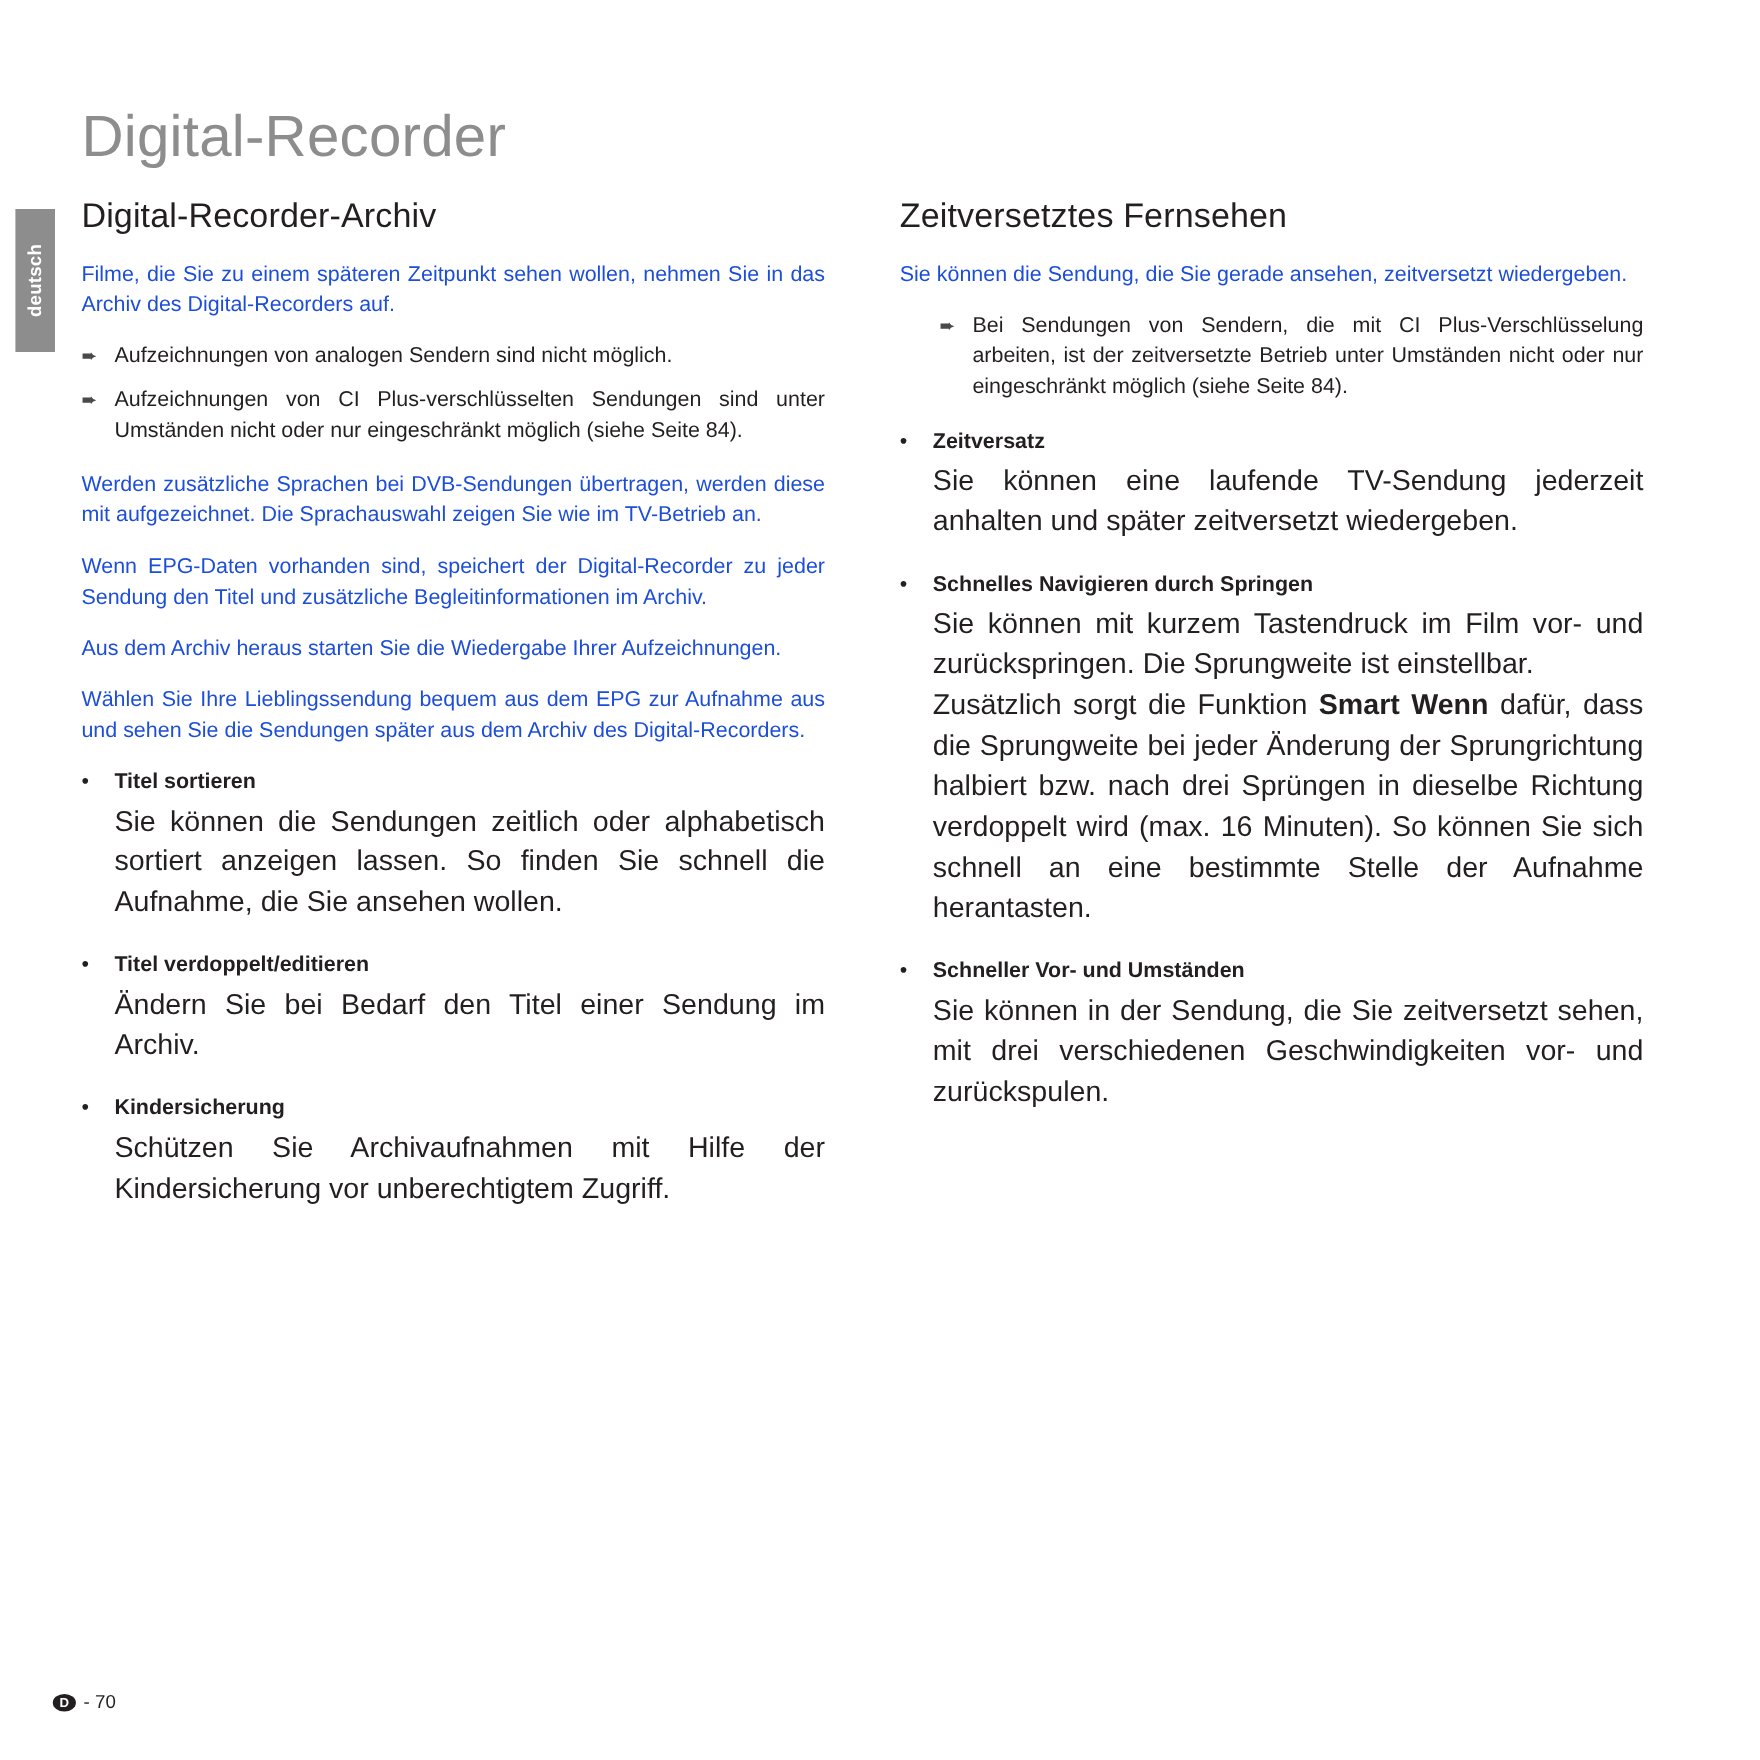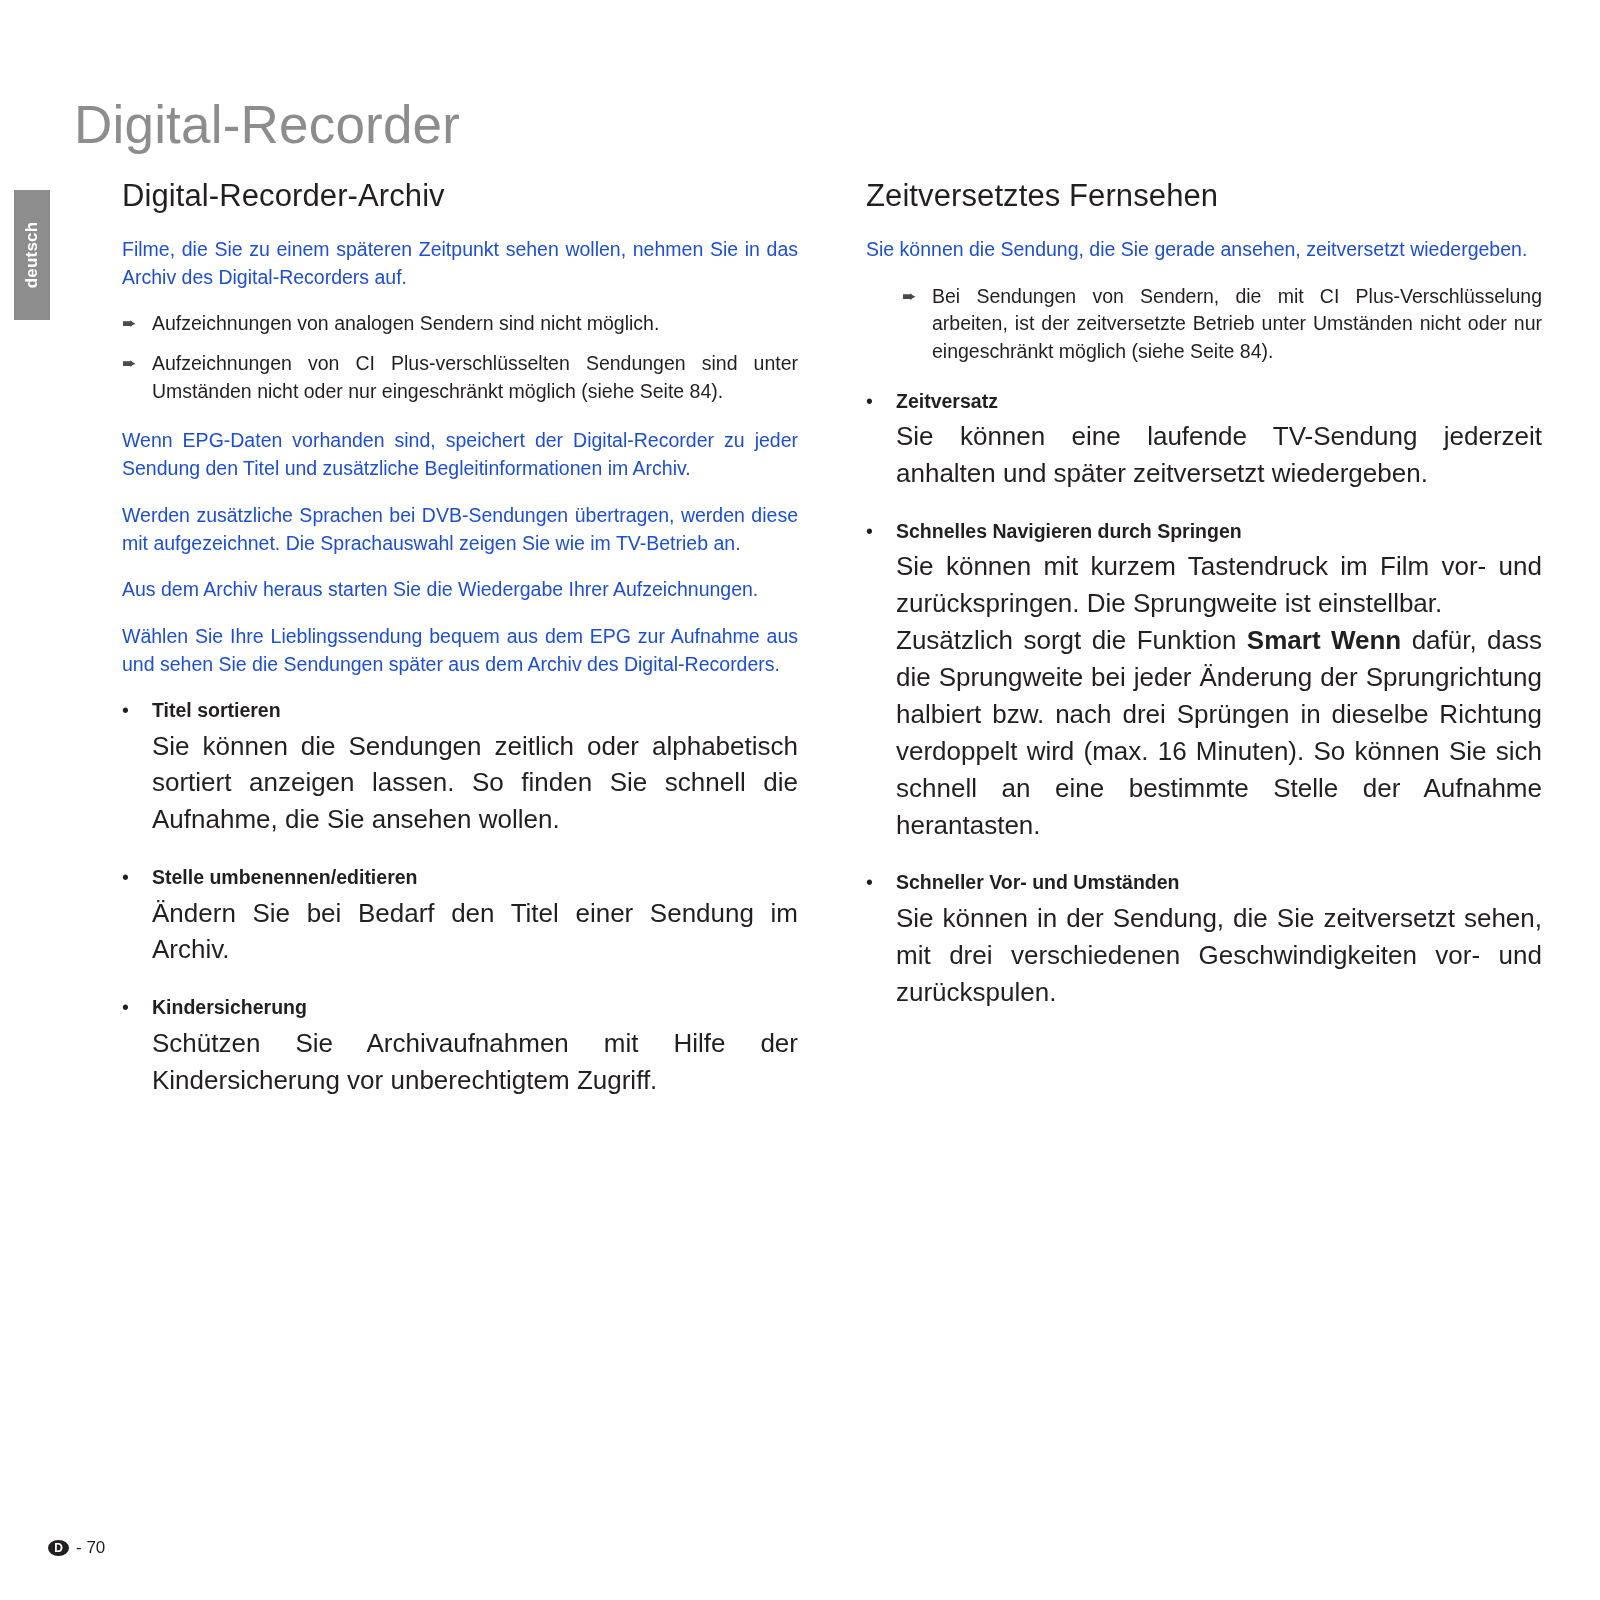--- a/index.html
+++ b/index.html
@@ -50,21 +50,20 @@
   }
 
   
   .columns {
     position: absolute;
     left: 74px;
     top: 178px;
     width: 1420px;
     display: flex;
     gap: 68px;
-    margin-left: 48px;
   }
   .col {
     width: 690px;
   }
 
   h2.section-title {
     font-size: 31px;
     font-weight: normal;
     margin: 0 0 22px 0;
     color: #231f20;
@@ -178,37 +177,37 @@
       <div class="arrow-item">
         <span class="glyph">➨</span>
         <span class="txt">Aufzeichnungen von analogen Sendern sind nicht möglich.</span>
       </div>
       <div class="arrow-item">
         <span class="glyph">➨</span>
         <span class="txt">Aufzeichnungen von CI Plus-verschlüsselten Sendungen sind unter Umständen nicht oder nur eingeschränkt möglich (siehe Seite 84).</span>
       </div>
     </div>
 
+    <p class="body">Werden zusätzliche Sprachen bei DVB-Sendungen übertragen, werden diese mit aufgezeichnet. Die Sprachauswahl zeigen Sie wie im TV-Betrieb an.</p>
     <p class="body">Wenn EPG-Daten vorhanden sind, speichert der Digital-Recorder zu jeder Sendung den Titel und zusätzliche Begleitinformationen im Archiv.</p>
-    <p class="body">Werden zusätzliche Sprachen bei DVB-Sendungen übertragen, werden diese mit aufgezeichnet. Die Sprachauswahl zeigen Sie wie im TV-Betrieb an.</p>
     <p class="body">Aus dem Archiv heraus starten Sie die Wiedergabe Ihrer Aufzeichnungen.</p>
     <p class="body">Wählen Sie Ihre Lieblingssendung bequem aus dem EPG zur Aufnahme aus und sehen Sie die Sendungen später aus dem Archiv des Digital-Recorders.</p>
 
     <div class="dot-block">
       <div class="dot-head">
         <span class="dot">•</span>
         <span>Titel sortieren</span>
       </div>
       <div class="dot-body">Sie können die Sendungen zeitlich oder alphabetisch sortiert anzeigen lassen. So finden Sie schnell die Aufnahme, die Sie ansehen wollen.</div>
     </div>
 
     <div class="dot-block">
       <div class="dot-head">
         <span class="dot">•</span>
-        <span>Stelle umbenennen/editieren</span>
+        <span>Titel verdoppelt/editieren</span>
       </div>
       <div class="dot-body">Ändern Sie bei Bedarf den Titel einer Sendung im Archiv.</div>
     </div>
 
     <div class="dot-block">
       <div class="dot-head">
         <span class="dot">•</span>
         <span>Kindersicherung</span>
       </div>
       <div class="dot-body">Schützen Sie Archivaufnahmen mit Hilfe der Kindersicherung vor unberechtigtem Zugriff.</div>

